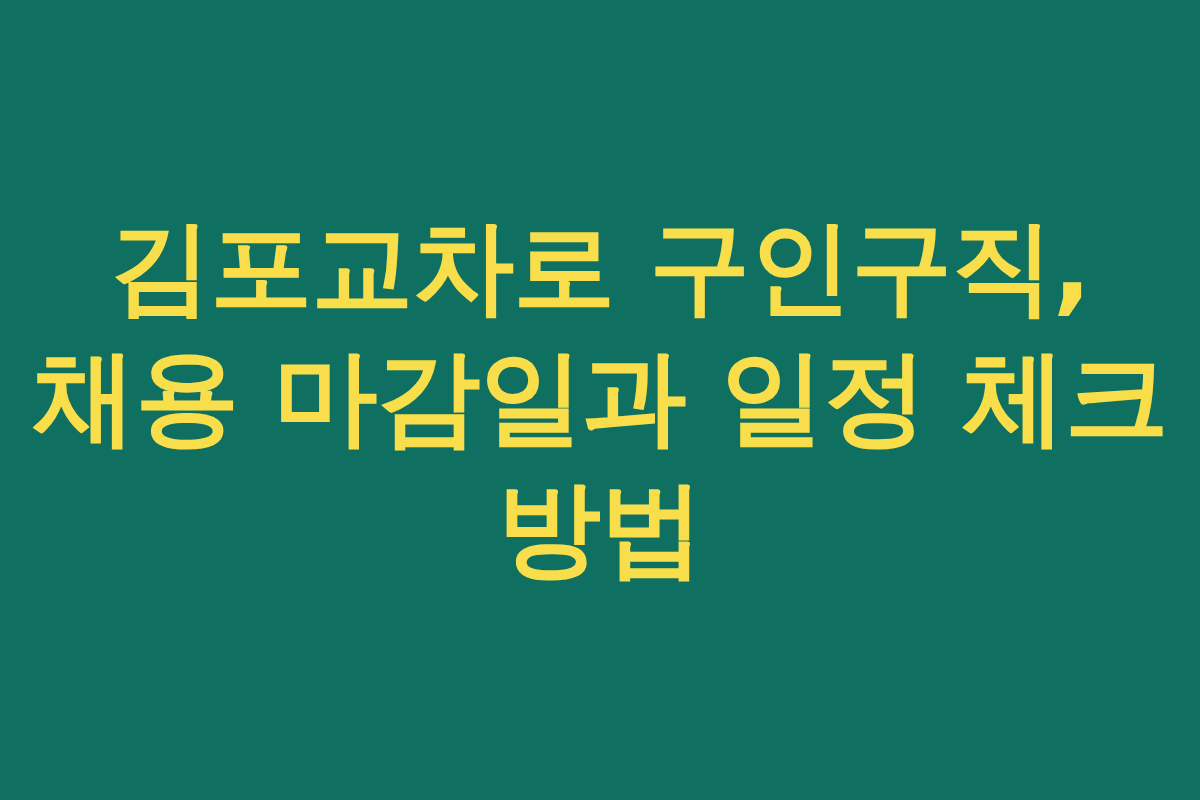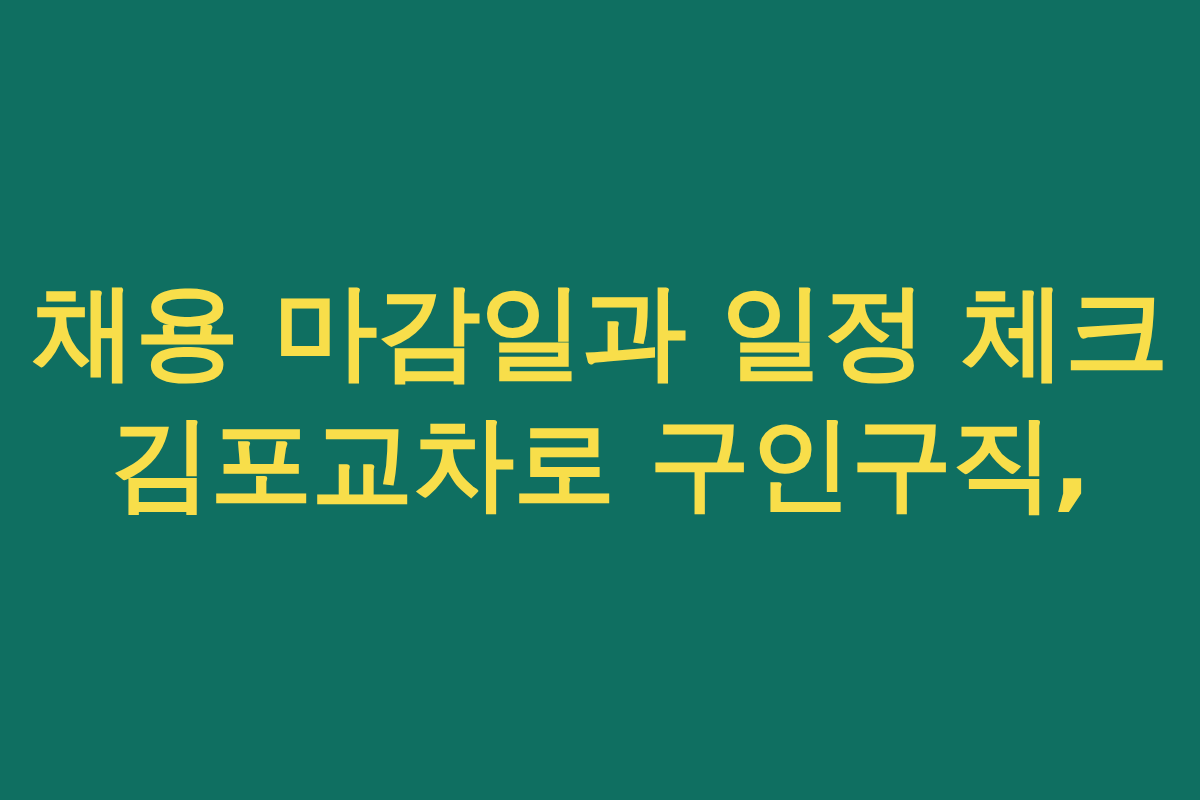--- a/index.html
+++ b/index.html
@@ -48,20 +48,21 @@
   .title-line.line-2 { font-size: 104px; }
   .title-line.line-3 { font-size: 104px; }
 </style>
 </head>
 <body>
 
 <div id="thumbnail-canvas" style="background: rgb(15, 111, 97); width: 1200px; height: 800px;">
 
   <div id="title-block">
 
+    <span class="title-line line-1" style="color: rgb(248, 222, 74);">김포교차로 구인구직,</span>
+
     <span class="title-line line-2" style="color: rgb(248, 222, 74);">채용 마감일과 일정 체크</span>
 
-    <span class="title-line line-1" style="color: rgb(248, 222, 74);">김포교차로 구인구직,</span>
-
+    <span class="title-line line-3" style="color: rgb(248, 222, 74);">방법</span>
 
   </div>
 
 </div>
 
 </body></html>

